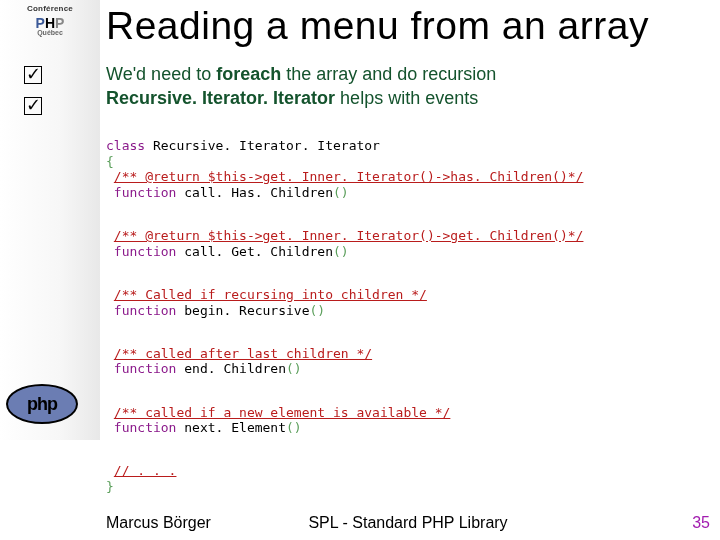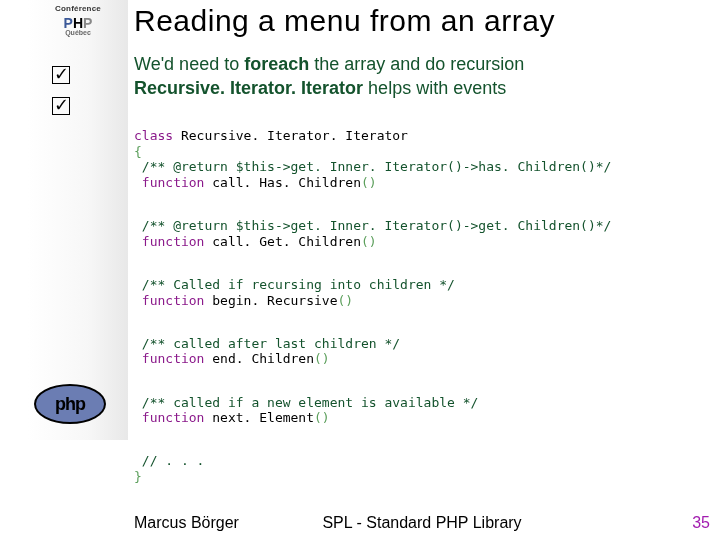--- a/index.html
+++ b/index.html
@@ -5,21 +5,20 @@
   * { margin: 0; padding: 0; box-sizing: border-box; }
   html, body { width: 720px; height: 540px; overflow: hidden; }
   body {
     background: #fff;
     font-family: Verdana, Geneva, sans-serif;
     position: relative;
   }
   .page {
     display: flex;
     height: 440px;
-    padding-left: 28px;
   }
   .sidebar {
     width: 100px;
     flex: 0 0 100px;
     background: linear-gradient(to right, #fff 0%, #f7f7f7 60%, #e8e8e8 100%);
     position: relative;
     padding-top: 4px;
   }
   .logo-top {
     margin: 0 auto;
@@ -89,21 +88,21 @@
   }
 
   .main {
     flex: 1;
     padding: 4px 10px 6px 6px;
     position: relative;
     height: 540px;
   }
   .title {
     font-family: Verdana, sans-serif;
-    font-size: 30px;
+    font-size: 39px;
     color: #000;
     font-weight: normal;
     letter-spacing: 0.5px;
     margin-bottom: 14px;
     white-space: nowrap;
   }
   .bullets {
     font-size: 18px;
     line-height: 1.35;
     color: #14532d;
@@ -114,21 +113,21 @@
 
   .code {
     font-family: "Lucida Console", Monaco, monospace;
     font-size: 13px;
     line-height: 1.2;
     color: #222;
     white-space: pre;
   }
   .code .kw   { color: #8b1a8b; } 
   .code .cls  { color: #000; }
-  .code .cmt  { color: #14532d; } 
+  .code .cmt  { color: #b91c1c; text-decoration: underline; } 
   .code .br   { color: #5a9e5a; }
   .code-block { margin-bottom: 12px; }
 
   .footer {
     position: absolute;
     left: 6px; right: 10px; bottom: 8px;
     font-size: 16px;
     color: #000;
     display: flex;
     justify-content: space-between;

